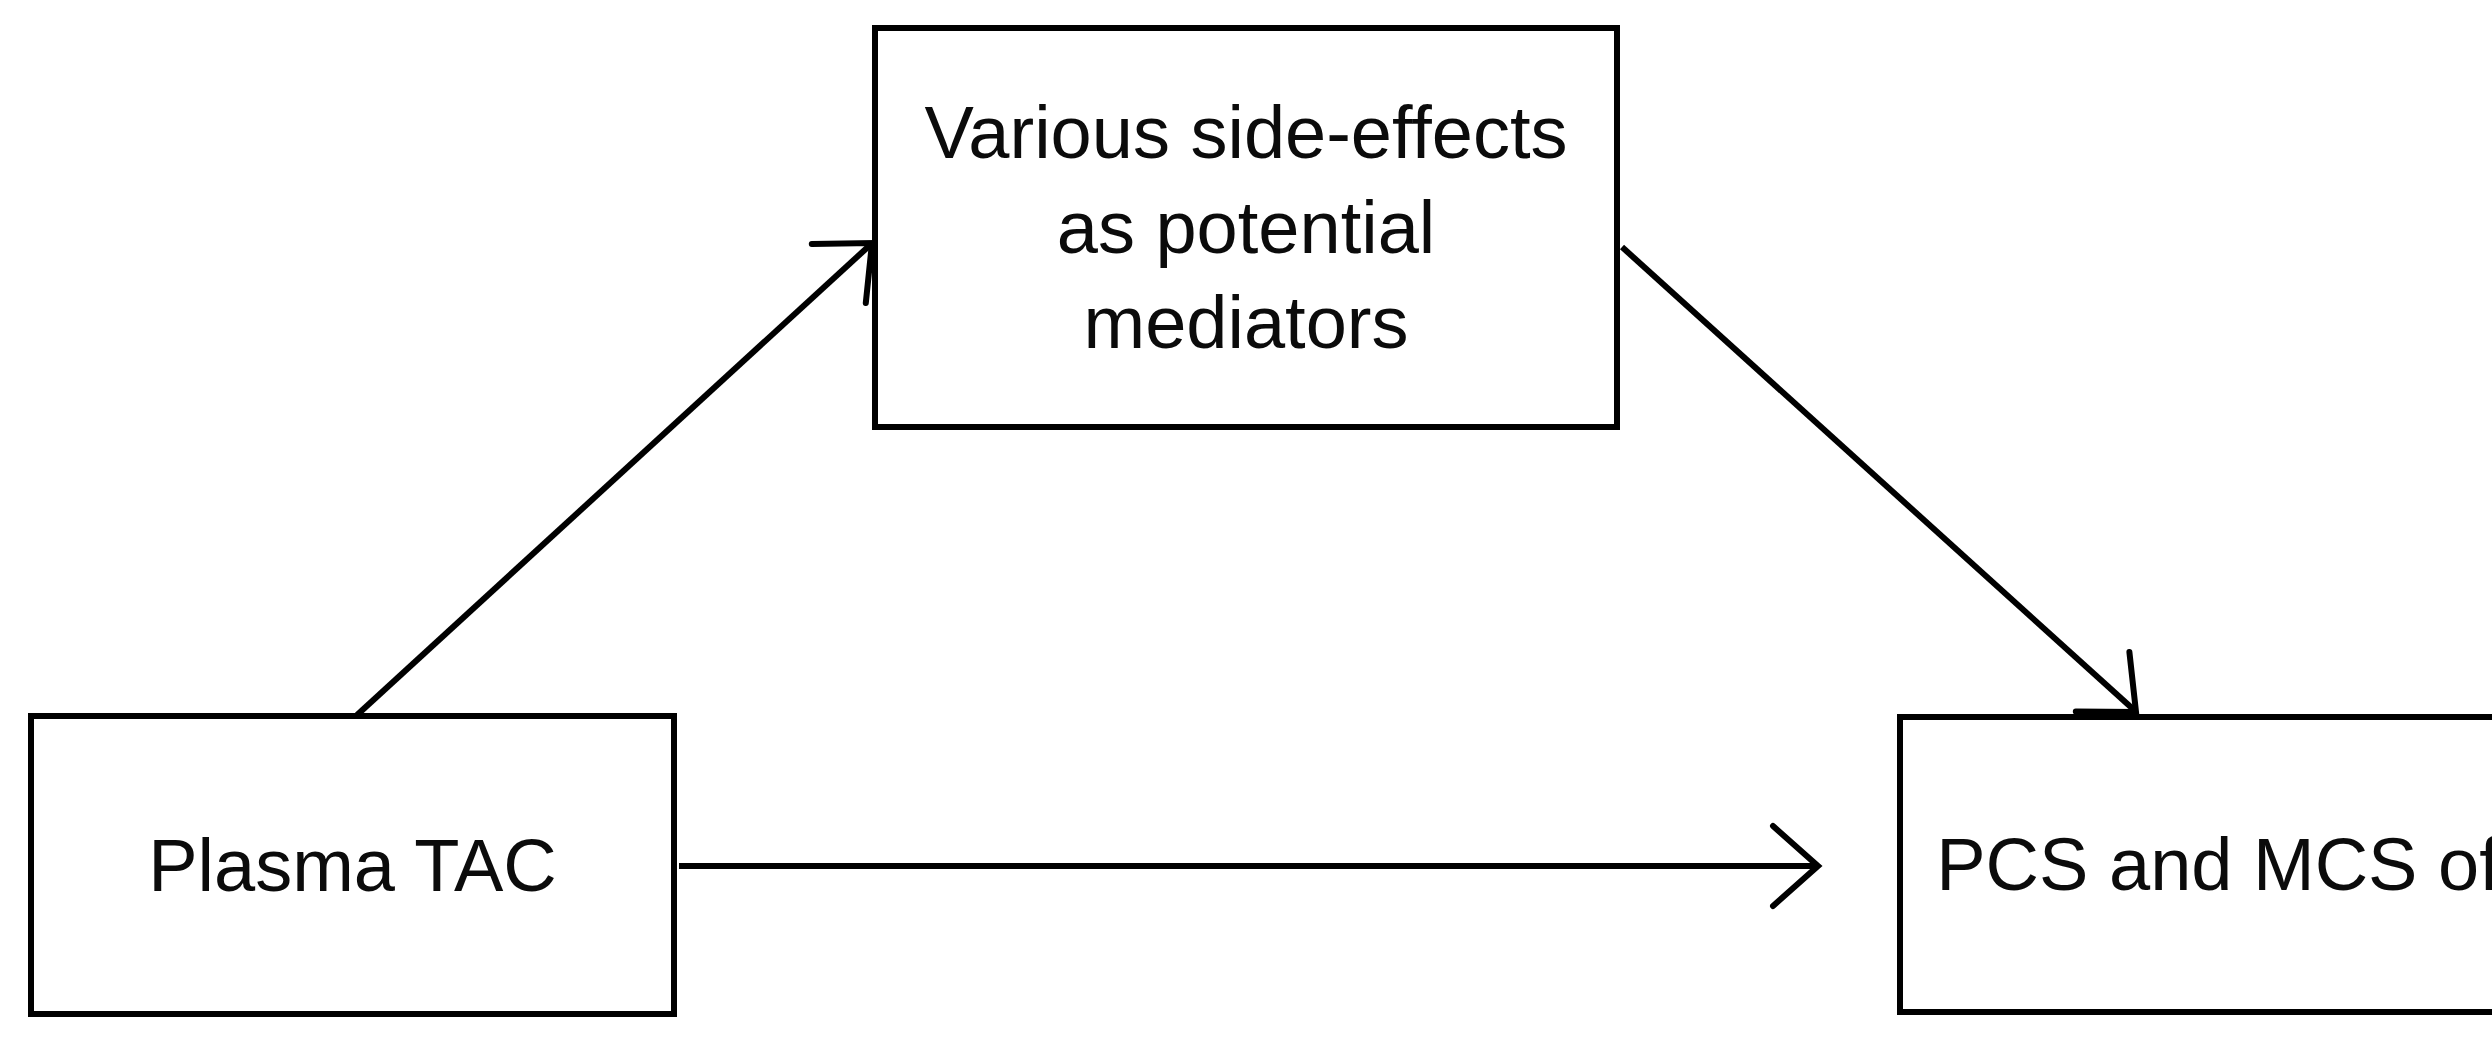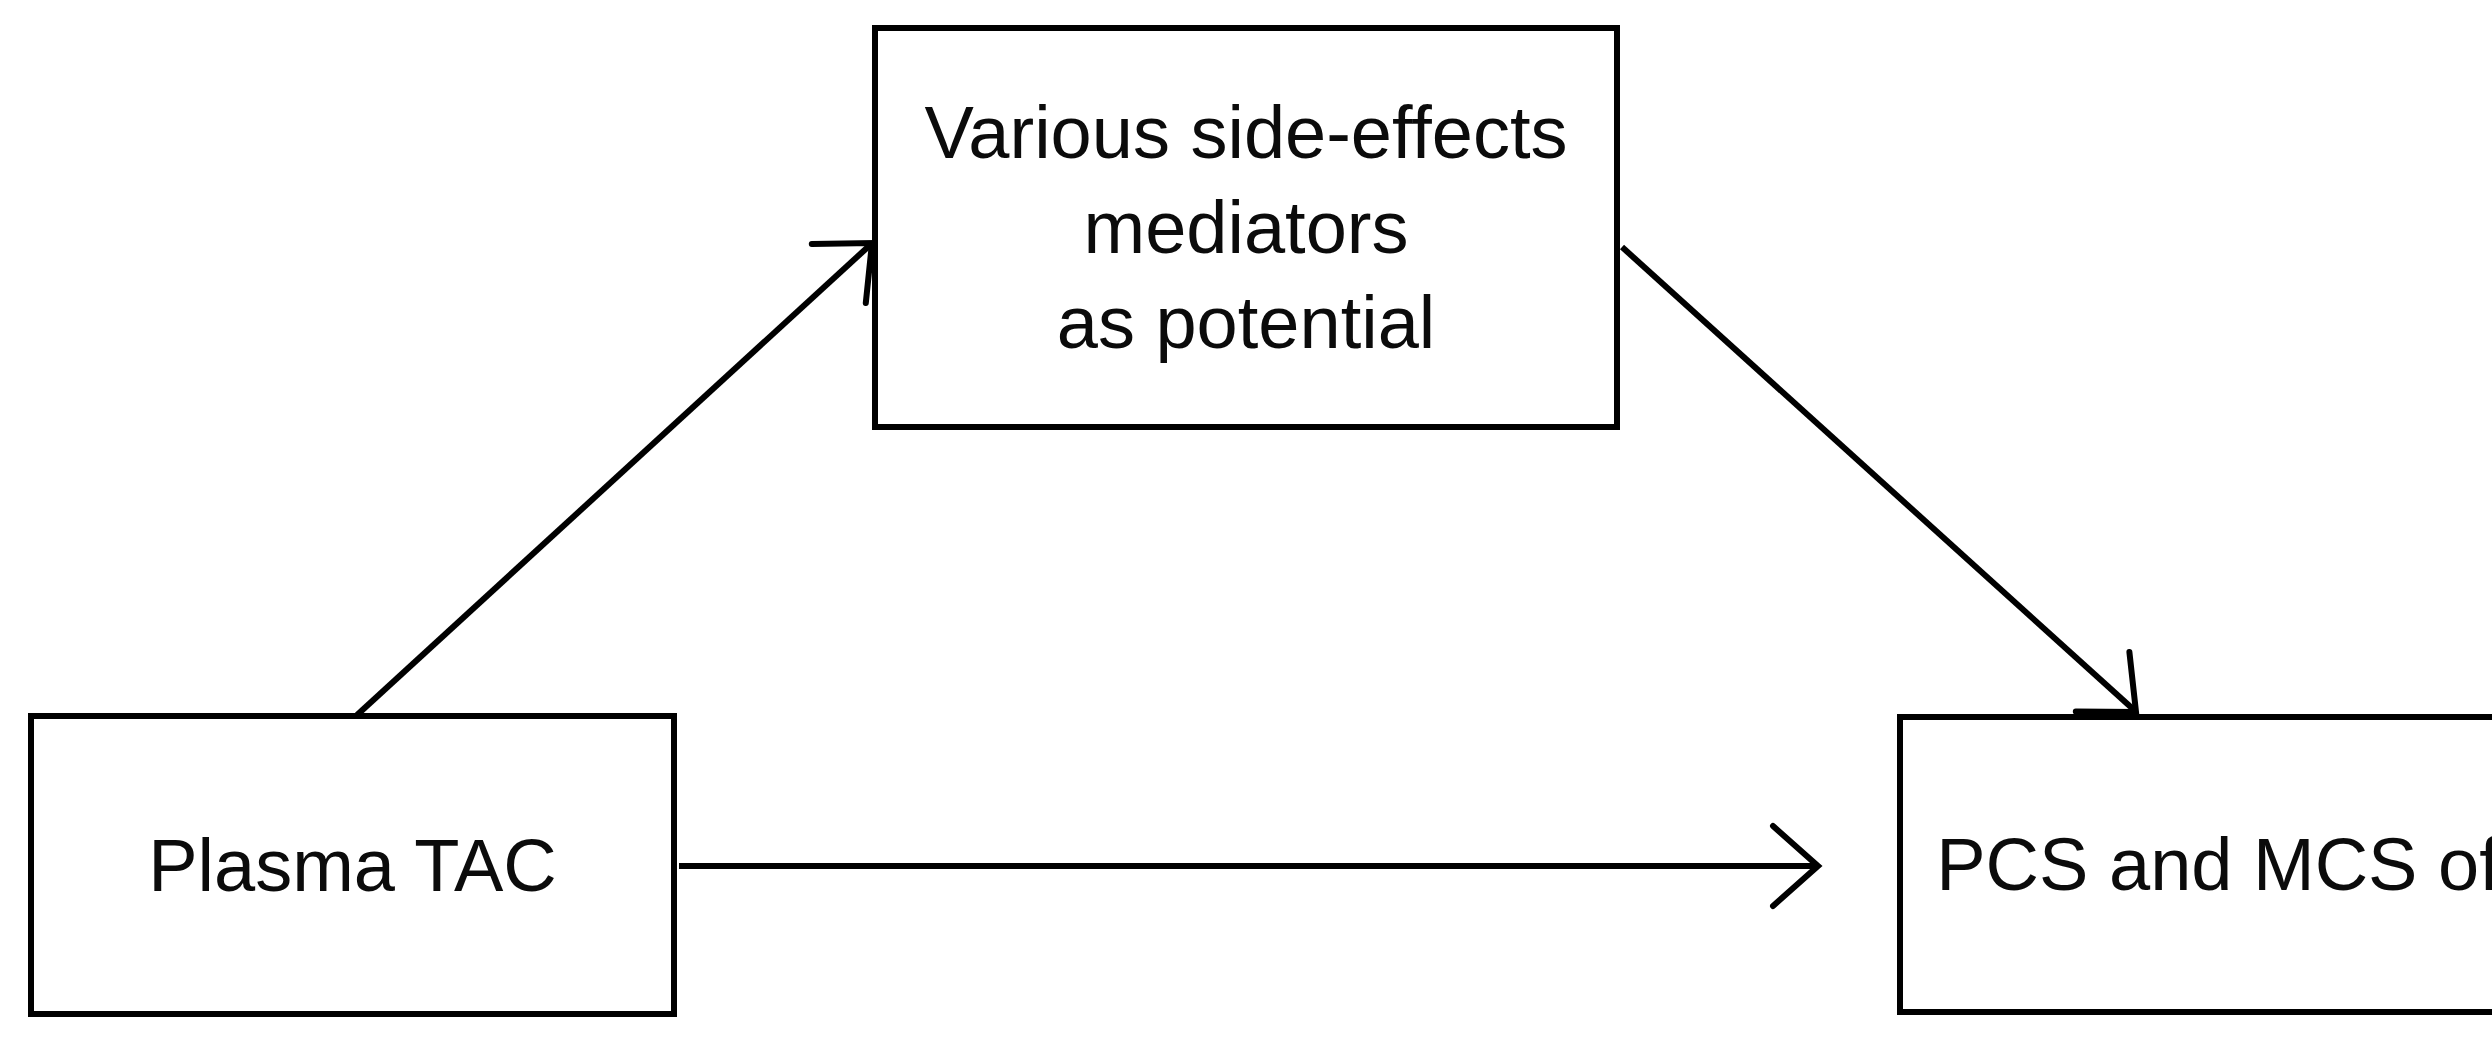--- a/index.html
+++ b/index.html
@@ -74,22 +74,22 @@
     </g>
 
     <g>
       <line class="edge" x1="679" y1="866" x2="1815" y2="866"></line>
       <path class="edge-head" d="M 1773 826 L 1818 866 L 1773 906"></path>
     </g>
   </svg>
 
   <div class="node node-mediators">
     <div class="node-line">Various side-effects</div>
+    <div class="node-line">as potential</div>
     <div class="node-line">mediators</div>
-    <div class="node-line">as potential</div>
   </div>
 
   <div class="node node-plasma">
     <div class="node-line">Plasma TAC</div>
   </div>
 
   <div class="node node-hrqol">
     <div class="node-line">PCS and MCS of</div>
   </div>
 

